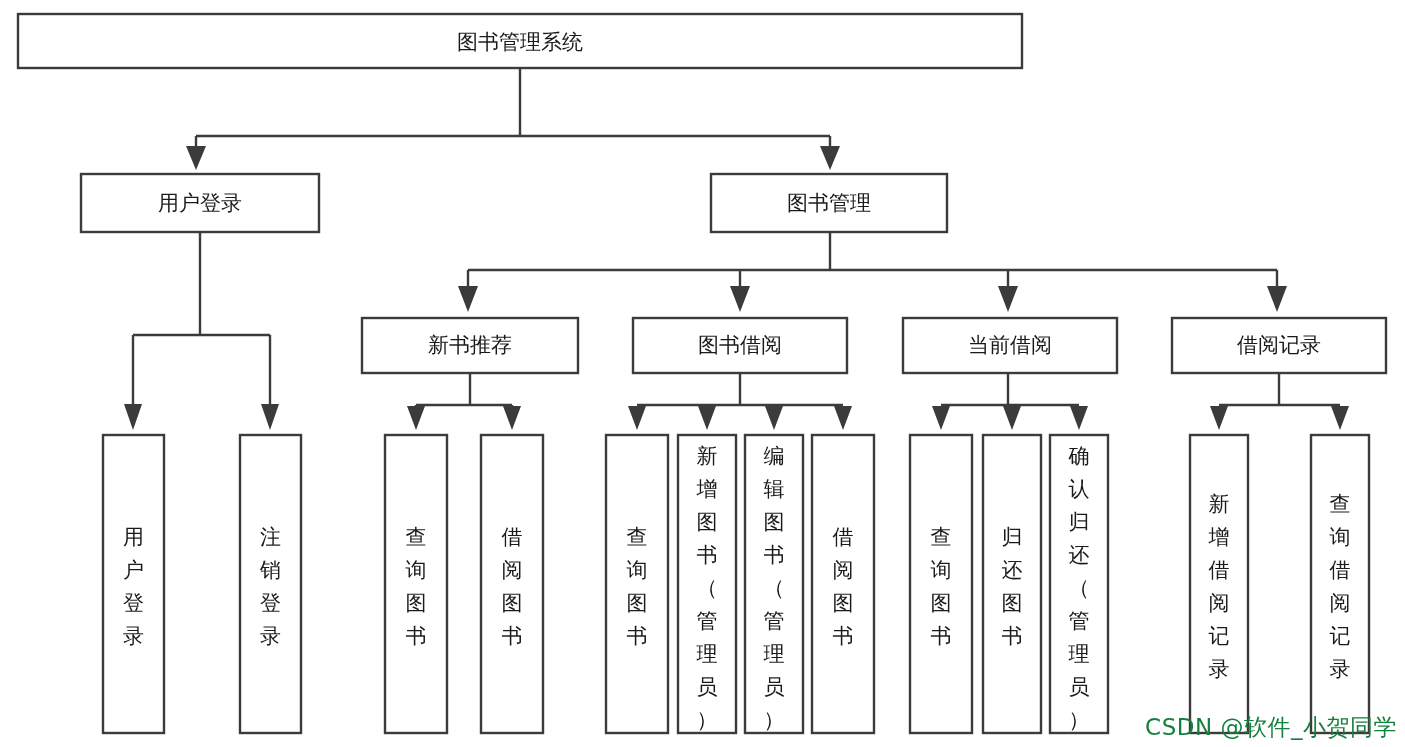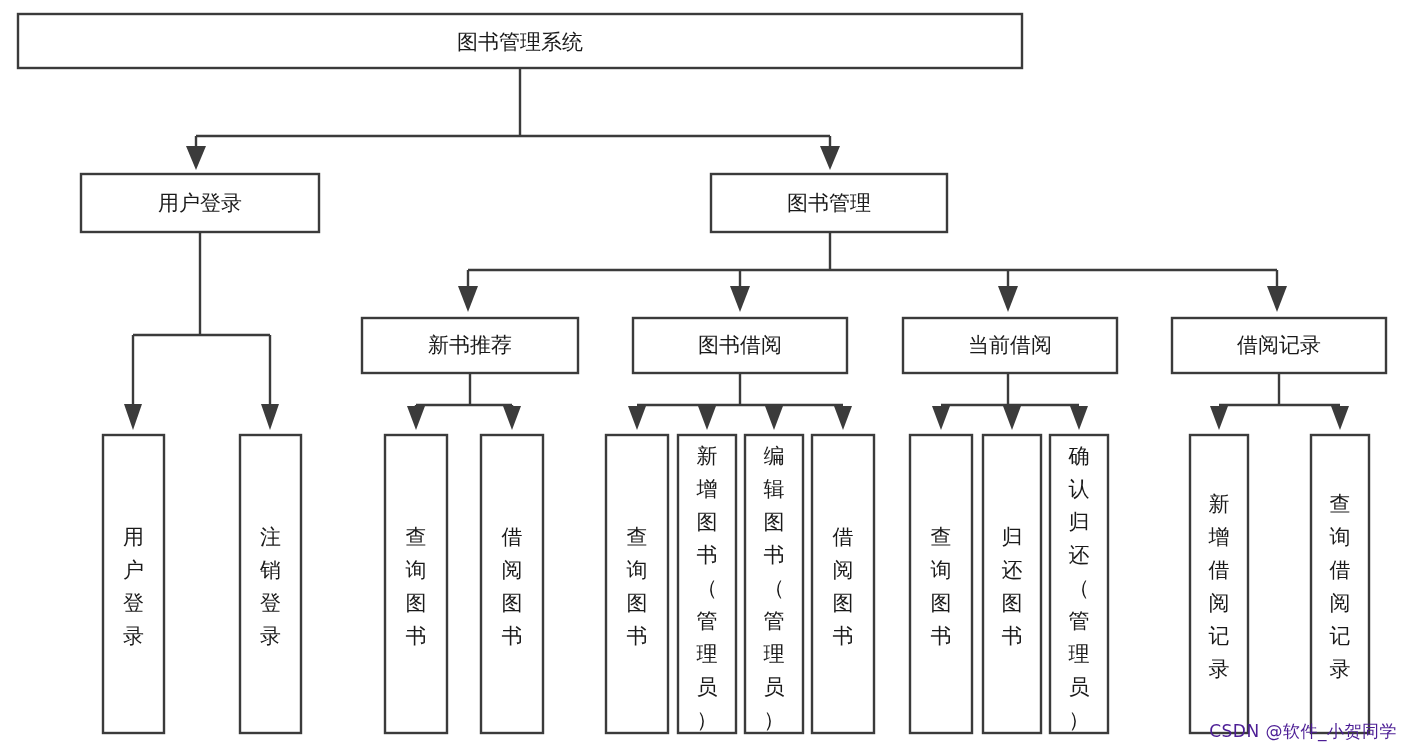--- a/index.html
+++ b/index.html
@@ -45,22 +45,22 @@
   }
   .arrow-head {
     fill: #3b3b3b;
     stroke: none;
   }
   .watermark {
     position: absolute;
     right: 8px;
     bottom: 4px;
     font-family: "DejaVu Sans", "Liberation Sans", sans-serif;
-    font-size: 17px;
-    color: #4c1d95;
+    font-size: 23px;
+    color: #15803d;
     white-space: nowrap;
     letter-spacing: 0.5px;
     pointer-events: none;
   }
 </style>
 </head>
 <body>
 
 <svg id="diagram" viewBox="0 0 1405 747" xmlns="http://www.w3.org/2000/svg">
 

